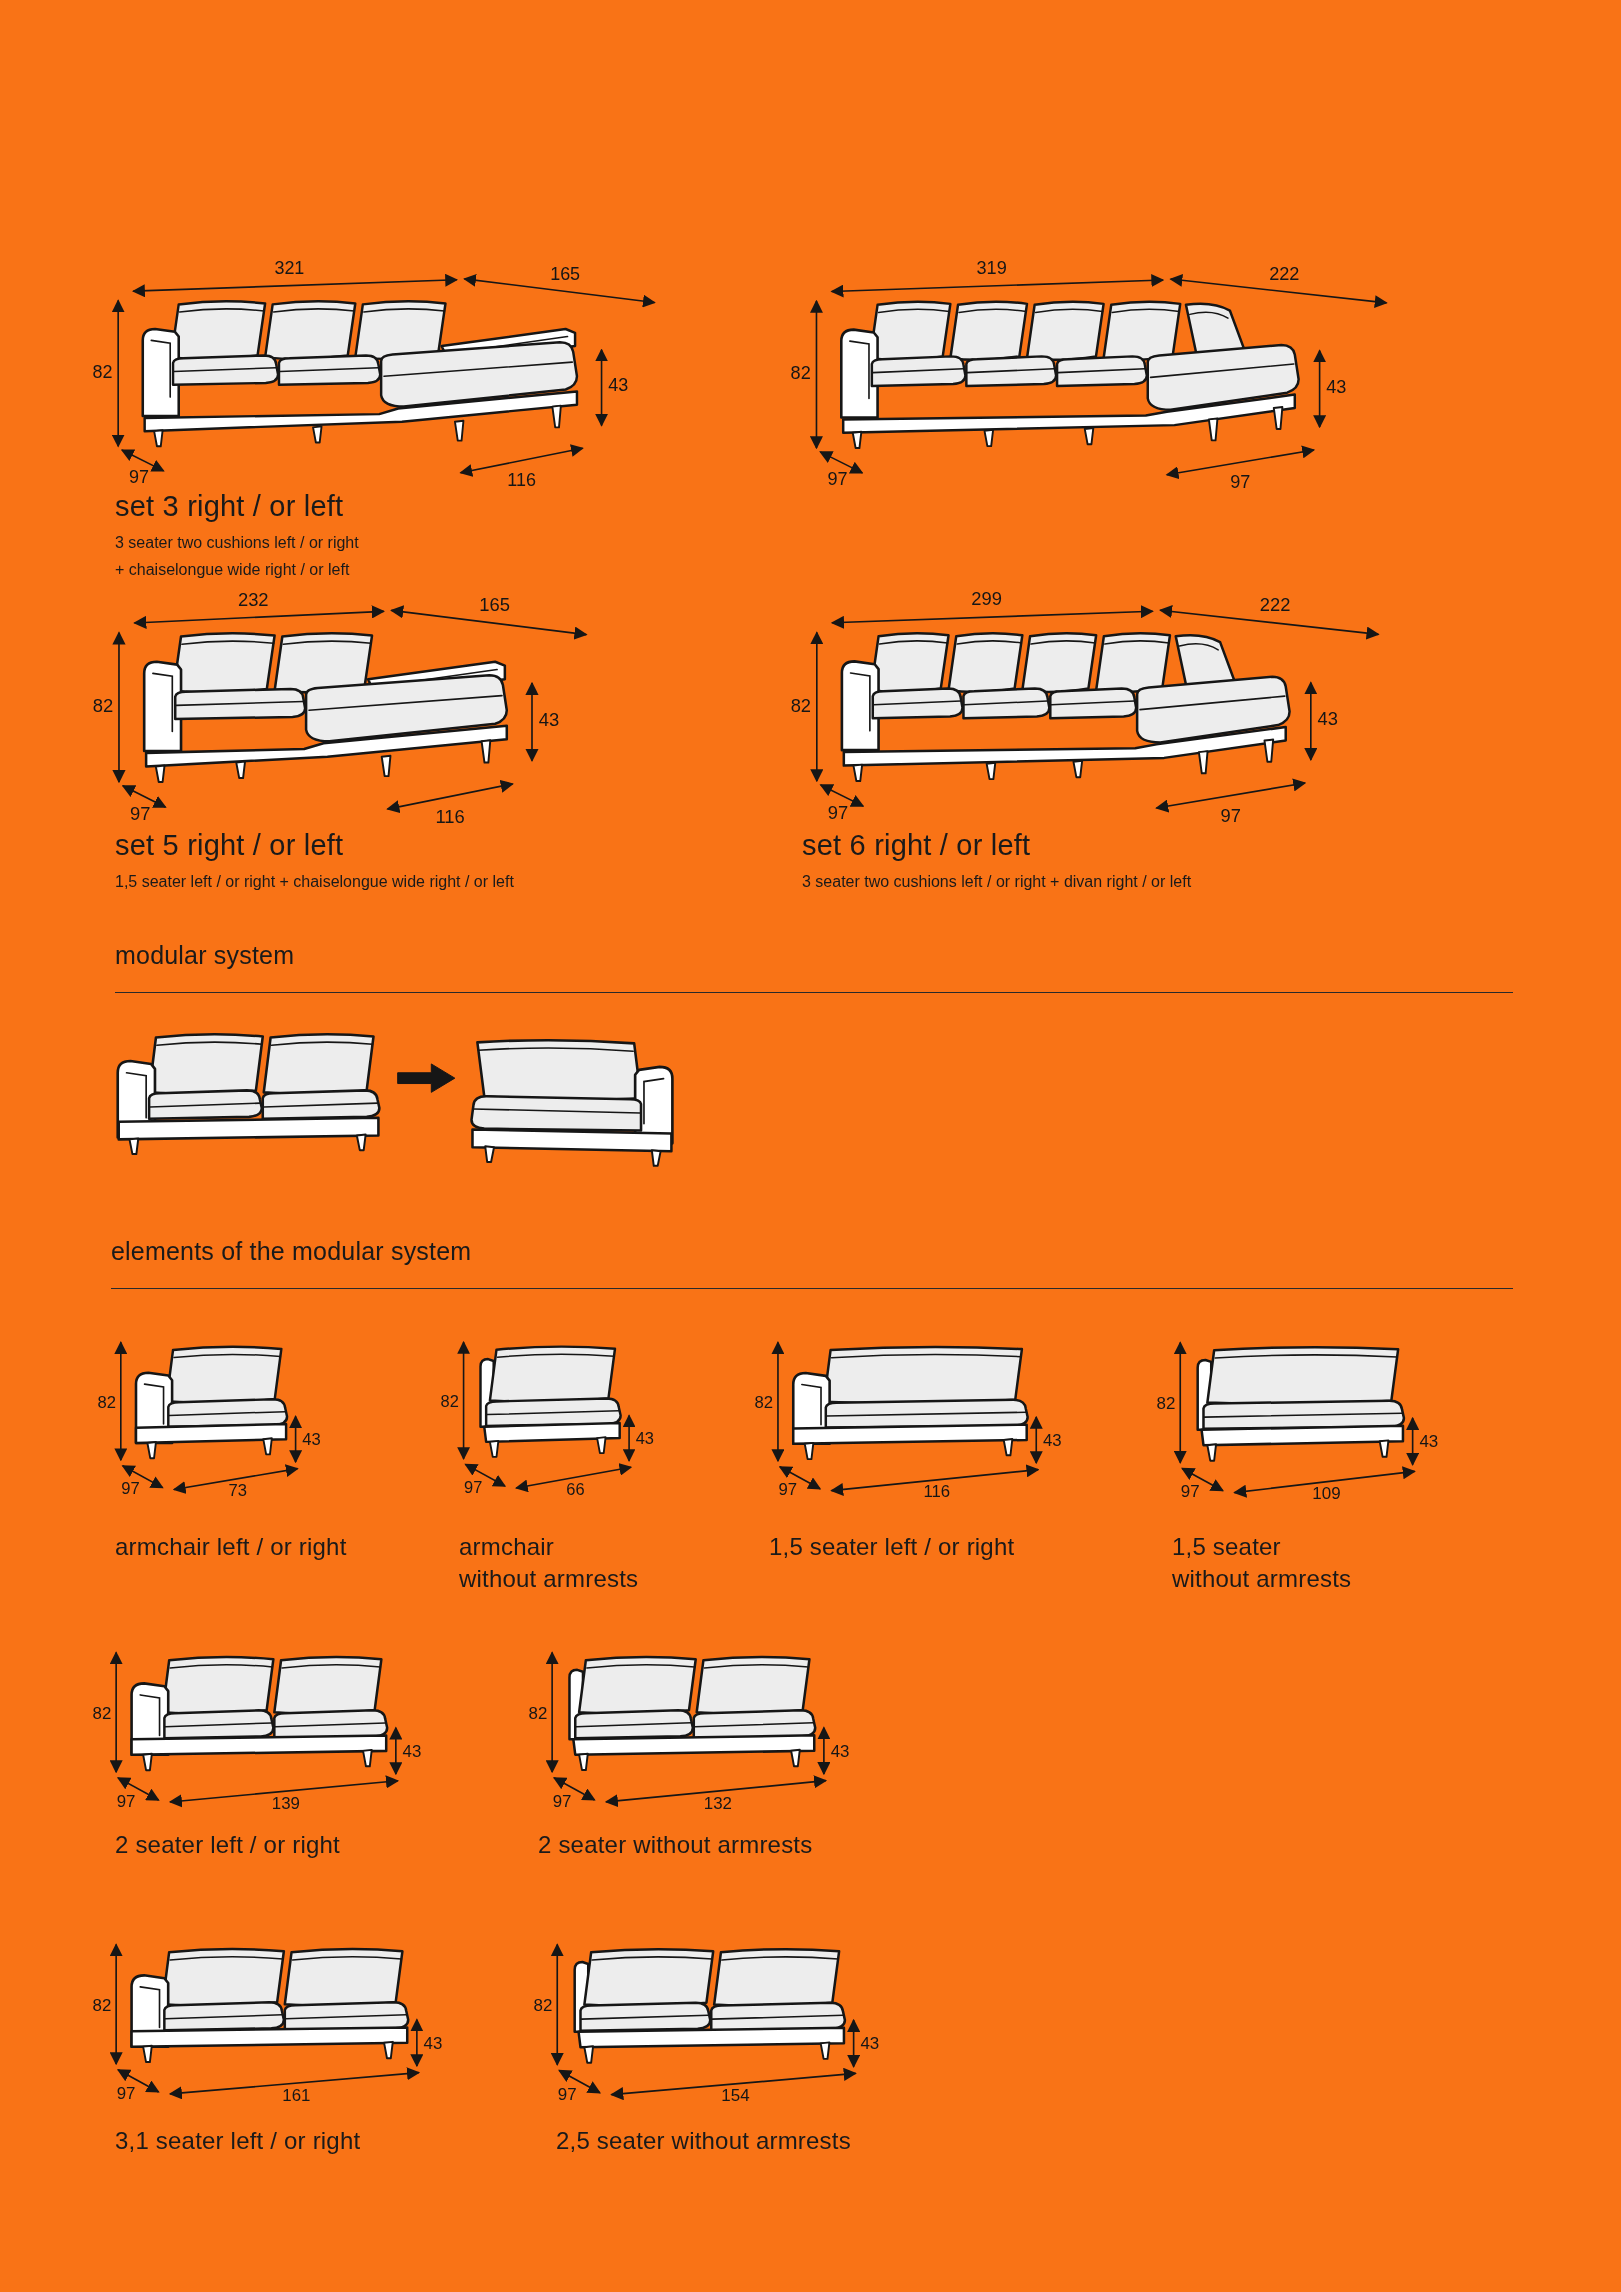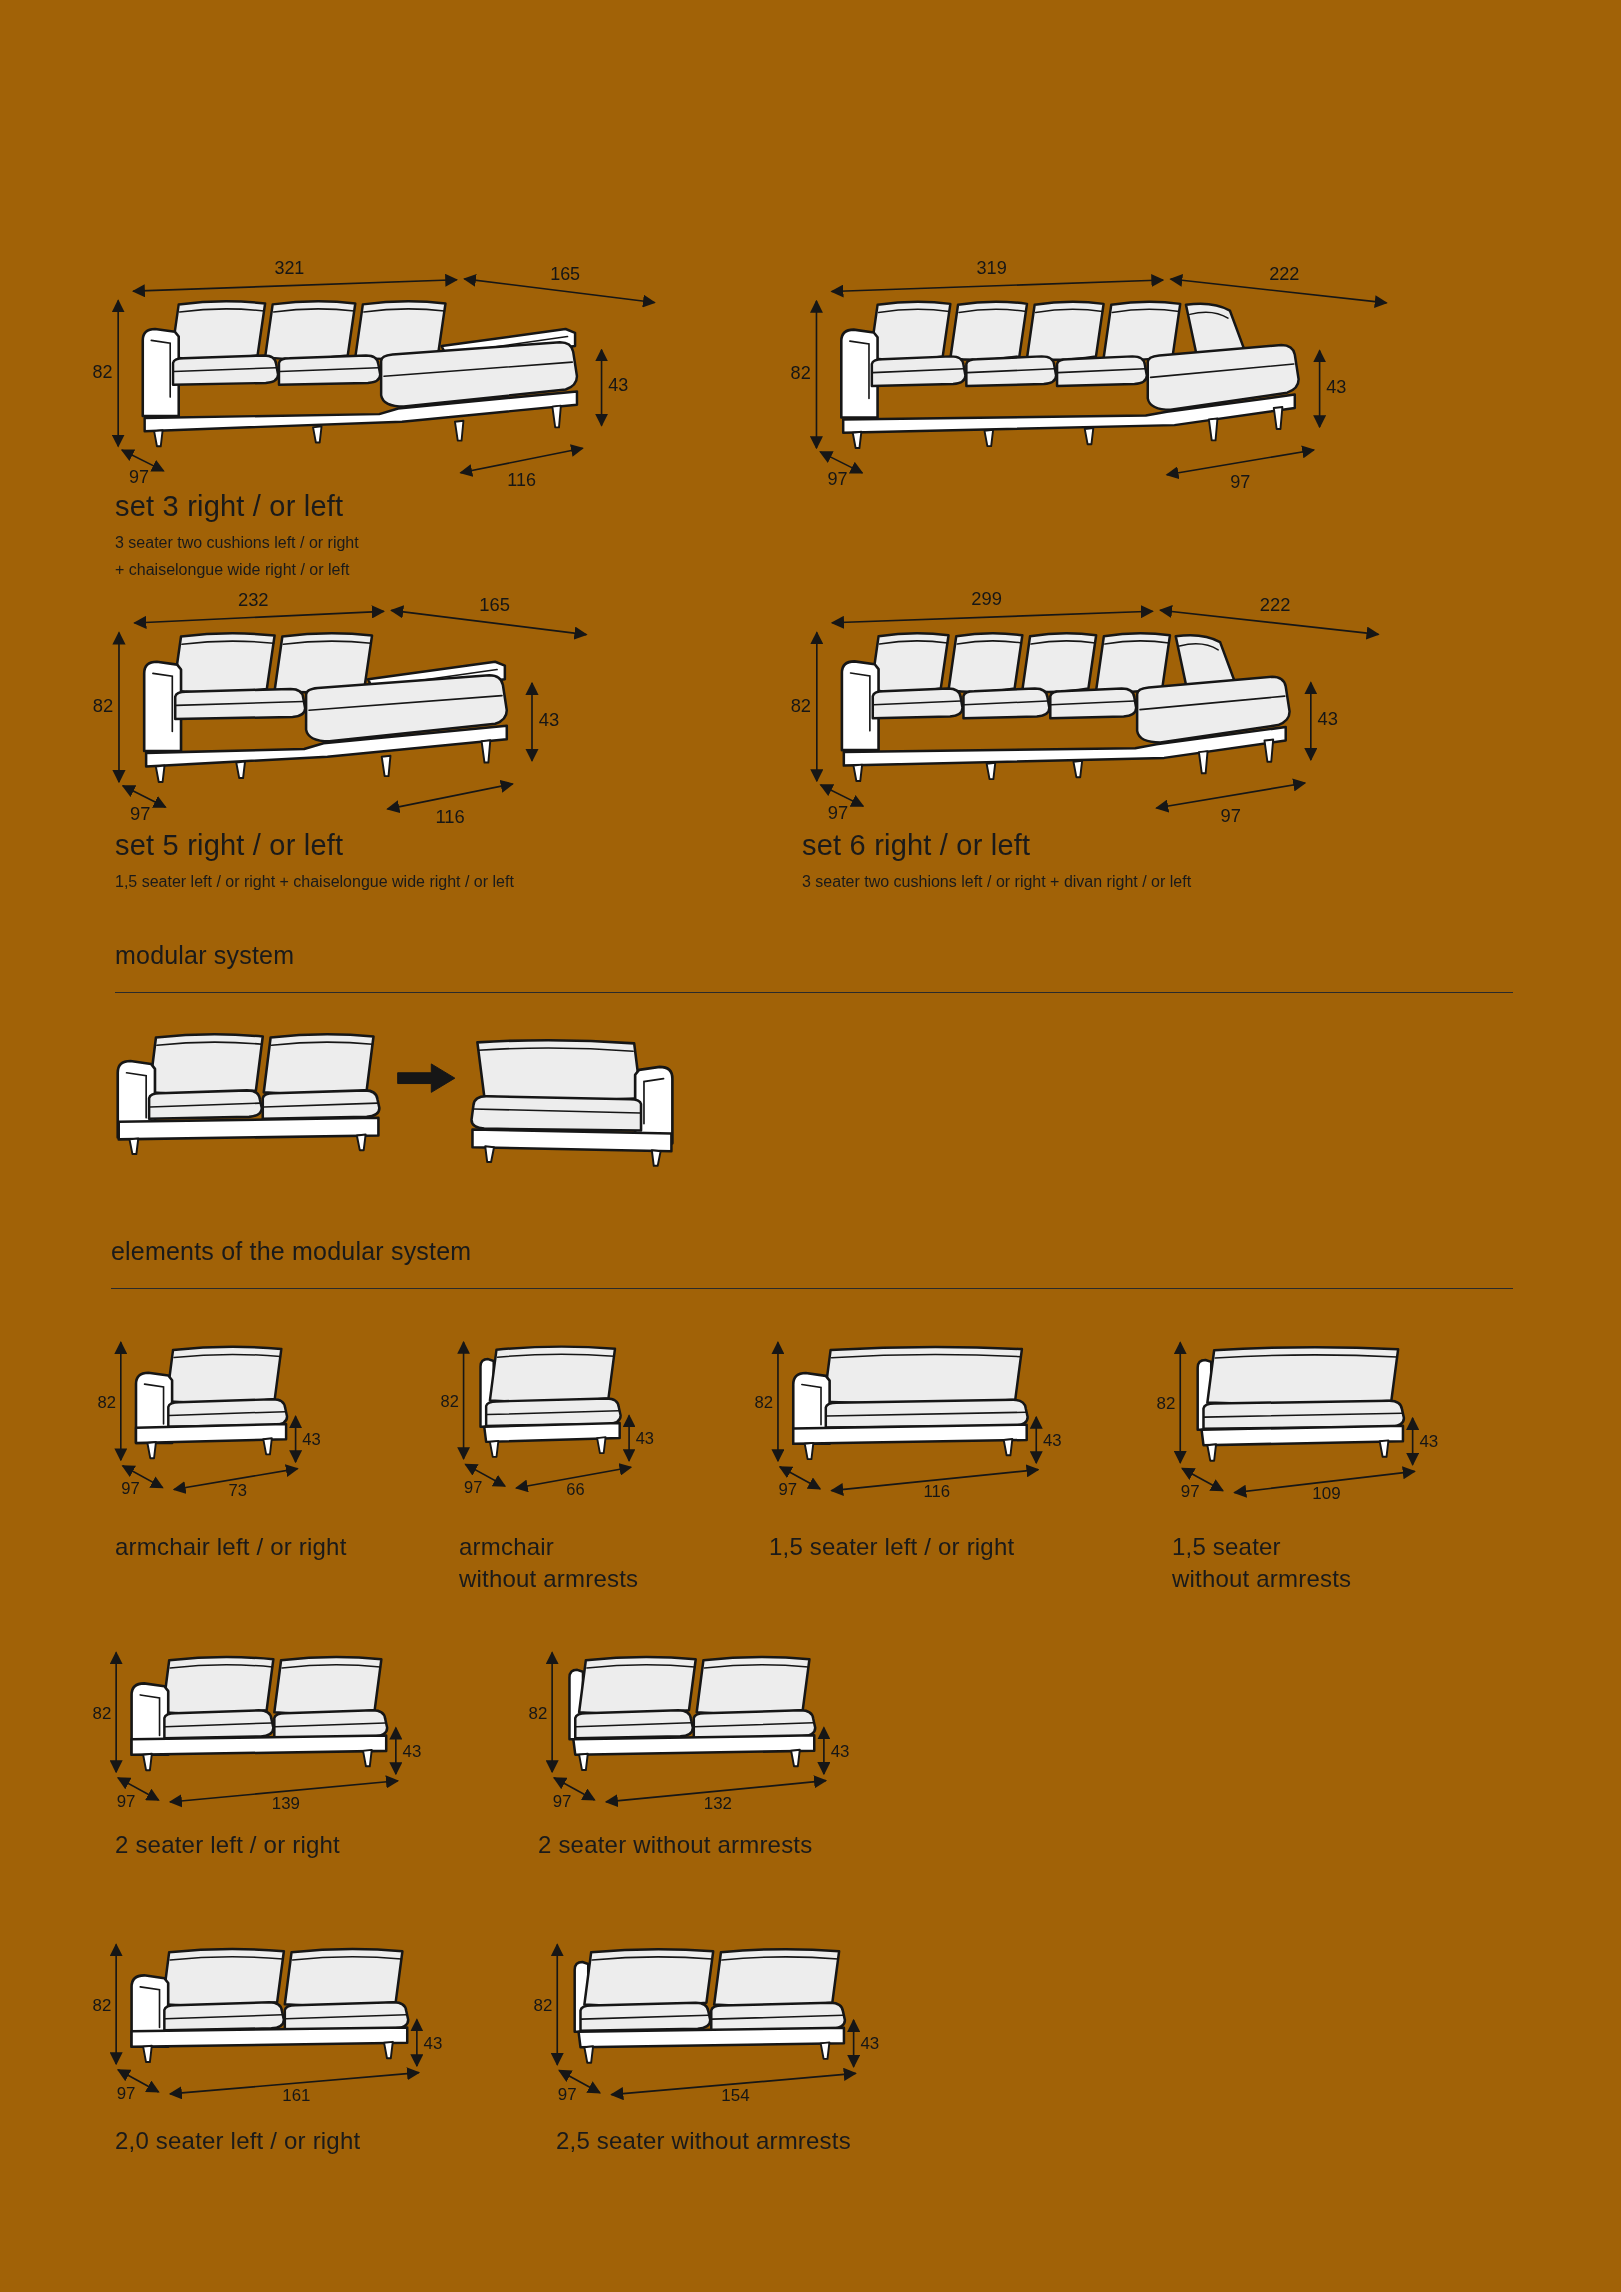--- a/index.html
+++ b/index.html
@@ -1,16 +1,16 @@
 <!DOCTYPE html>
 <html><head>
 <meta charset="utf-8">
 <style>
   html,body{margin:0;padding:0;background:#fff;}
-  .page{position:relative;width:1621px;height:2293px;background:#a16207;
+  .page{position:relative;width:1621px;height:2293px;background:#f97316;
         font-family:"Liberation Sans",sans-serif;color:#1a1a1a;overflow:hidden;}
   .abs{position:absolute;}
   figure{margin:0;}
   svg{display:block;overflow:visible;}
   text.dim{fill:#161616;font-family:"Liberation Sans",sans-serif;}
   .set-cap h3{font-size:29px;font-weight:400;margin:0 0 8.8px 0;letter-spacing:0.2px;}
   .set-cap p{font-size:16px;font-weight:400;margin:0 0 4.9px 0;line-height:1.42;}
   .sec-h{font-size:25px;font-weight:400;margin:0;letter-spacing:0.2px;}
   .rule{position:absolute;height:0;border-top:1.7px solid #2a2a2a;}
   .el-cap{font-size:24px;font-weight:400;line-height:1.33;letter-spacing:0.2px;}
@@ -417,21 +417,21 @@
         <text x="19" y="83" text-anchor="end" font-size="17.5" class="dim">82</text>
         <line x1="26" y1="144" x2="68" y2="167" stroke="#161616" stroke-width="1.7" marker-start="url(#ah)" marker-end="url(#ah)"></line>
         <text x="44" y="174" text-anchor="end" font-size="17.5" class="dim">97</text>
         <line x1="80" y1="169" x2="338" y2="147" stroke="#161616" stroke-width="1.7" marker-start="url(#ah)" marker-end="url(#ah)"></line>
         <text x="211" y="176" text-anchor="middle" font-size="17.5" class="dim">161</text>
         <line x1="336" y1="92" x2="336" y2="140" stroke="#161616" stroke-width="1.7" marker-start="url(#ah)" marker-end="url(#ah)"></line>
         <text x="343" y="122" text-anchor="start" font-size="17.5" class="dim">43</text>
       </svg>
   </figure>
   <div class="abs el-cap" style="left:115px;top:2125px">
-    <div>2,0 seater left / or right</div>
+    <div>3,1 seater left / or right</div>
   </div>
 
   <figure class="abs" style="left:534px;top:1931px;width:370px">
     <svg style="width:100%" viewBox="0 0 382 178">
         <path d="M42,104 L42,40 Q42,32 50,32 L56,34 L56,104 Z" fill="#fff" stroke="#161616" stroke-width="2.6" stroke-linejoin="round" stroke-linecap="round"></path>
         <path d="M59,22 Q123,16 185,21 L178,74 Q114,80 52,76 Z" fill="#ededed" stroke="#161616" stroke-width="2.6" stroke-linejoin="round" stroke-linecap="round"></path>
         <path d="M60,30 Q123,24 184,29" fill="none" stroke="#161616" stroke-width="1.6" stroke-linecap="round"></path>
         <path d="M193,22 Q255,16 315,21 L308,74 Q246,80 186,76 Z" fill="#ededed" stroke="#161616" stroke-width="2.6" stroke-linejoin="round" stroke-linecap="round"></path>
         <path d="M194,30 Q255,24 314,29" fill="none" stroke="#161616" stroke-width="1.6" stroke-linecap="round"></path>
         <path d="M48,82 Q49,77 59,77 L167,74 Q179,74 180,83 L182,92 Q182,100 169,101 L48,103 Z" fill="#ededed" stroke="#161616" stroke-width="2.6" stroke-linejoin="round" stroke-linecap="round"></path>

